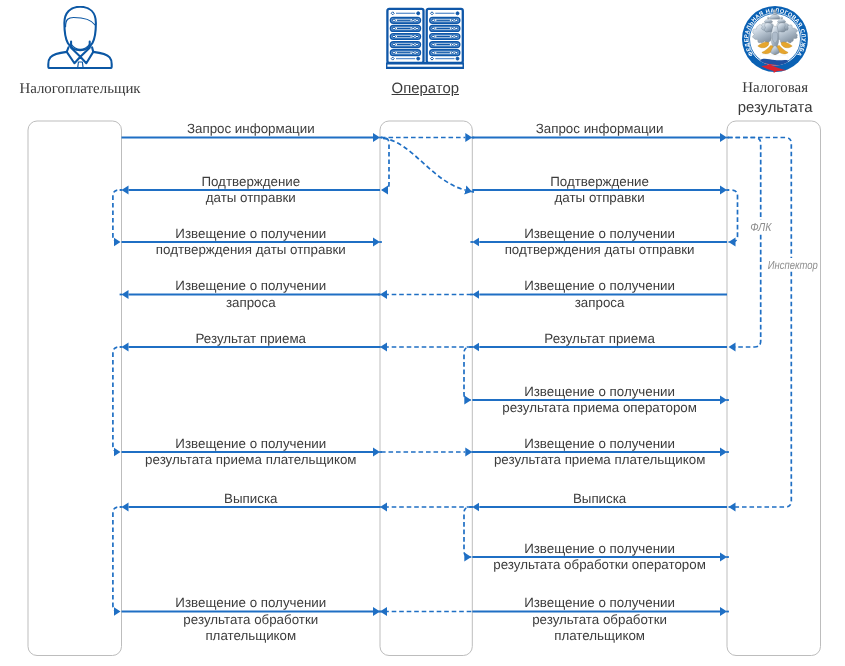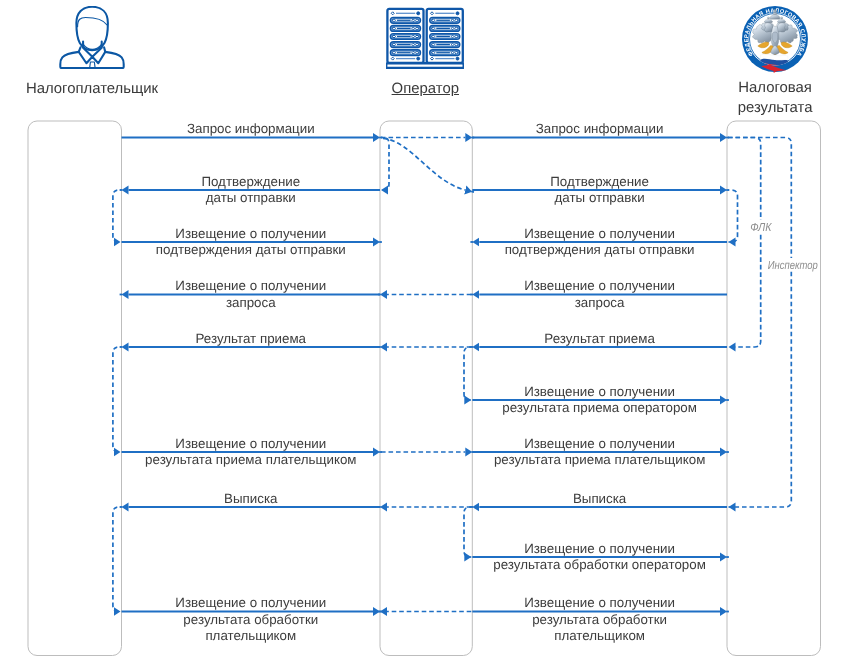--- a/index.html
+++ b/index.html
@@ -12,30 +12,30 @@
   svg{display:block;}
   .diagram{position:absolute;left:0;top:0;}
   text{font-family:"Liberation Sans",sans-serif;}
   .msg{font-size:13.35px;fill:#3d3d3d;}
   .swim{font-size:11.7px;fill:#8e8e8e;font-style:italic;}
   .actor{position:absolute;text-align:center;}
   .actor-name{font-size:14.9px;font-weight:400;color:#3a3a3a;line-height:19.8px;white-space:nowrap;}
   .icon-wrap{display:flex;align-items:flex-end;justify-content:center;}
   .ringtxt{font-family:"Liberation Sans",sans-serif;font-size:16.5px;font-weight:bold;
            fill:#ffffff;letter-spacing:1.2px;}
-  #actor-taxpayer{left:16px;top:6px;width:152px;}
+  #actor-taxpayer{left:4px;top:6px;width:152px;font-family:Liberation Serif, serif;}
   #actor-operator{left:348.8px;top:7px;width:153px;}
   #actor-tax{left:704.6px;top:2px;width:141px;}
   #actor-taxpayer .icon-wrap{height:63px;}
   #actor-operator .icon-wrap{height:62px;}
   #actor-tax .icon-wrap{height:71px;}
   #actor-taxpayer .actor-name{margin-top:11px;}
   #actor-operator .actor-name{margin-top:11px;text-decoration:underline;}
   #actor-tax .actor-name{margin-top:0px;}
-  #actor-tax .icon-wrap + .actor-name{margin-top:6px;}
+  #actor-tax .icon-wrap + .actor-name{margin-top:6px;font-family:Liberation Serif, serif;}
 </style>
 </head>
 <body>
 
 <div id="root">
 <svg class="diagram" width="845" height="666" viewBox="0 0 845 666">
  <defs>
   <marker id="ah" markerWidth="10" markerHeight="10" refX="0" refY="5" orient="auto" markerUnits="userSpaceOnUse">
    <path d="M0,0.5 L7.0,5 L0,9.5 Z" fill="#1f6fc4"></path>
    <rect x="6.2" y="4.12" width="2.7" height="1.8" fill="#1f6fc4"></rect>

